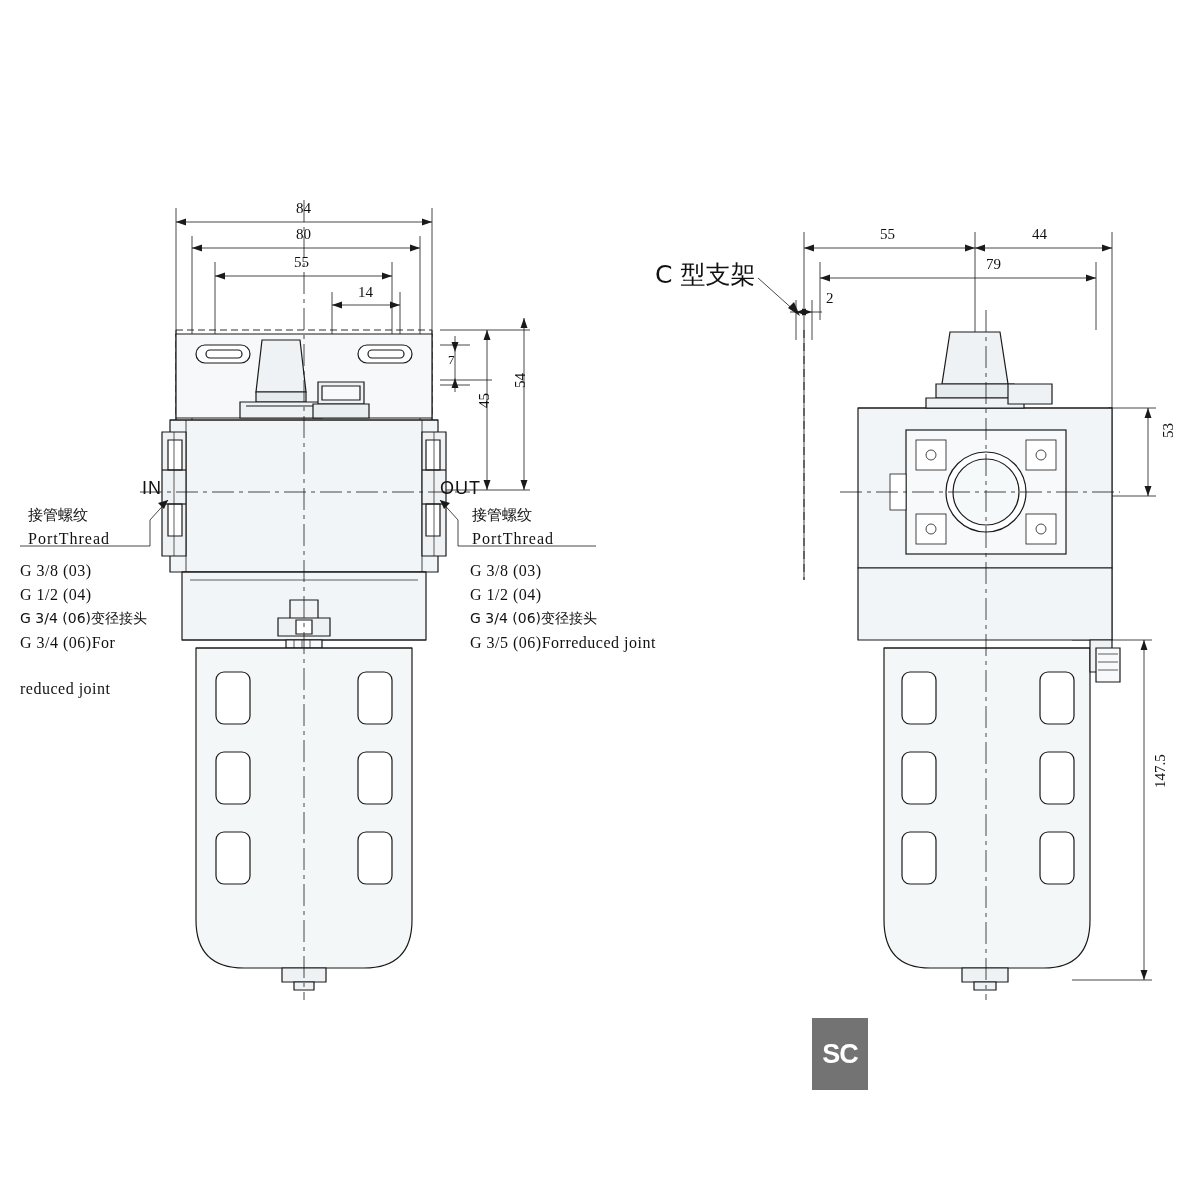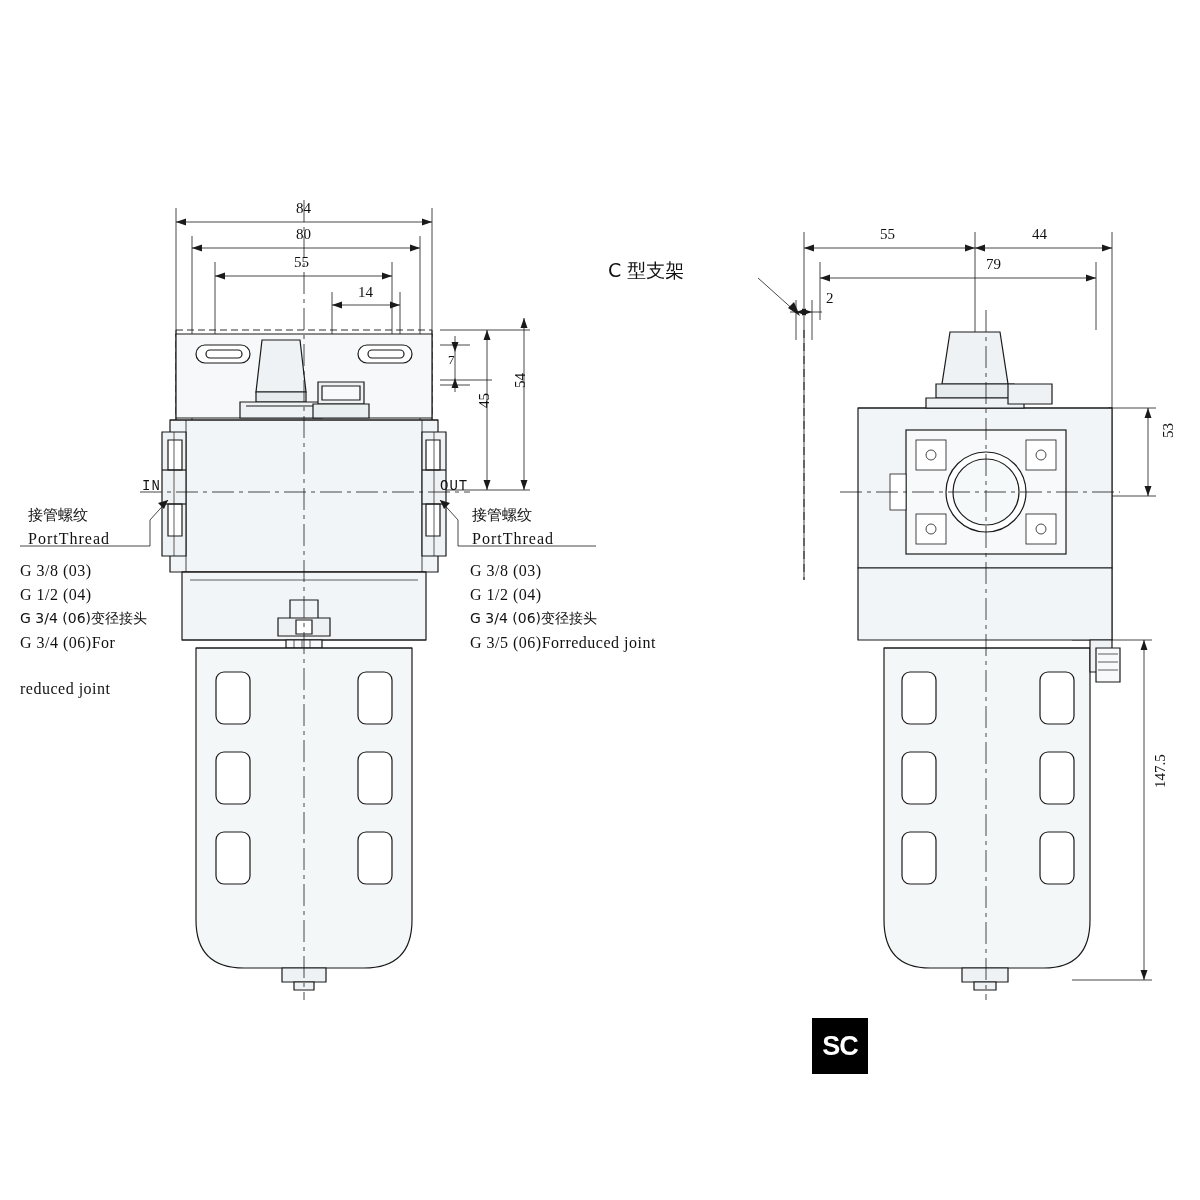--- a/index.html
+++ b/index.html
@@ -1,23 +1,23 @@
 <!DOCTYPE html>
 <html><head>
 <meta charset="utf-8">
 <style>
   html,body{margin:0;padding:0;background:#ffffff;}
   body{width:1200px;height:1200px;font-family:"Liberation Serif",serif;color:#000;}
   #stage{position:relative;width:1200px;height:1200px;overflow:hidden;}
   .dim-text{position:absolute;font-family:"Liberation Serif",serif;font-size:15px;color:#111;white-space:nowrap;}
   .note-text{position:absolute;font-family:"Liberation Serif",serif;font-size:16px;color:#111;white-space:nowrap;}
   .cjk{font-family:"DejaVu Sans","Liberation Sans",sans-serif;font-size:15px;}
-  .label-io{position:absolute;font-family:Liberation Mono, monospace;font-size:14px;letter-spacing:1px;color:#111;}
+  .label-io{position:absolute;font-family:Liberation Sans, sans-serif;font-size:18px;letter-spacing:1px;color:#111;}
   .logo{position:absolute;left:812px;top:1018px;display:flex;align-items:center;}
-  .logo-mark{width:56px;height:56px;background:#000000;position:relative;display:flex;align-items:center;justify-content:center;}
+  .logo-mark{width:56px;height:72px;background:#737373;position:relative;display:flex;align-items:center;justify-content:center;}
   .logo-mark span{color:#fff;font-family:"Liberation Sans",sans-serif;font-weight:bold;font-size:27px;letter-spacing:-1px;}
   .logo-text{margin-left:12px;font-family:"Liberation Sans",sans-serif;font-weight:bold;font-size:32px;color:#1b3a8f;letter-spacing:-0.5px;}
   svg{position:absolute;left:0;top:0;}
 </style>
 </head>
 <body>
 
 <div id="stage">
 
   <svg width="1200" height="1200" viewBox="0 0 1200 1200">
@@ -287,21 +287,21 @@
   <div class="note-text cjk" style="left:470px;top:610px;font-size:14px;">G 3/4  (06)变径接头</div>
   <div class="note-text" style="left:470px;top:634px;letter-spacing:0.5px;">G 3/5 (06)Forreduced joint</div>
 
   <div class="dim-text" style="left:880px;top:226px;">55</div>
   <div class="dim-text" style="left:1032px;top:226px;">44</div>
   <div class="dim-text" style="left:986px;top:256px;">79</div>
   <div class="dim-text" style="left:826px;top:290px;">2</div>
   <div class="dim-text" style="left:1160px;top:438px;transform:rotate(-90deg);transform-origin:left top;">53</div>
   <div class="dim-text" style="left:1152px;top:788px;transform:rotate(-90deg);transform-origin:left top;">147.5</div>
 
-  <div class="note-text cjk" style="left:608px;top:258px;font-size:19px;">C 型支架</div>
+  <div class="note-text cjk" style="left:655px;top:258px;font-size:25px;">C 型支架</div>
 
   <div class="logo">
     <div class="logo-mark">
       <span>SC</span>
     </div>
   </div>
 
 </div>
 
 </body></html>

